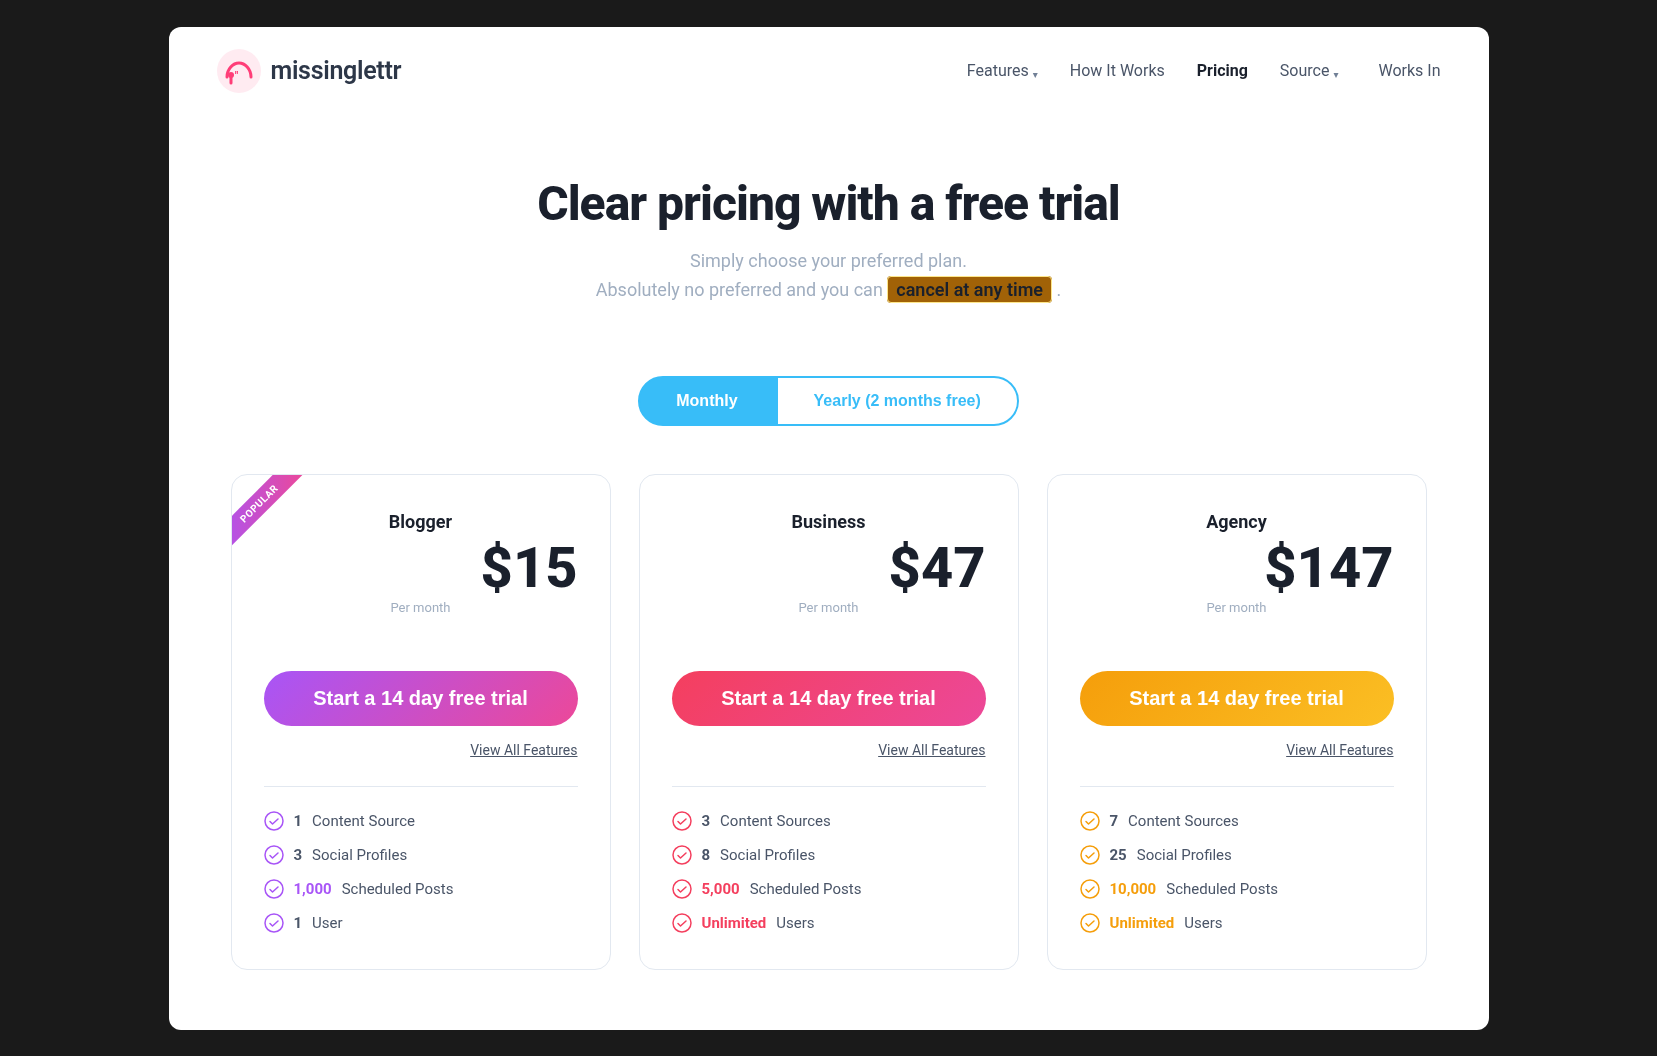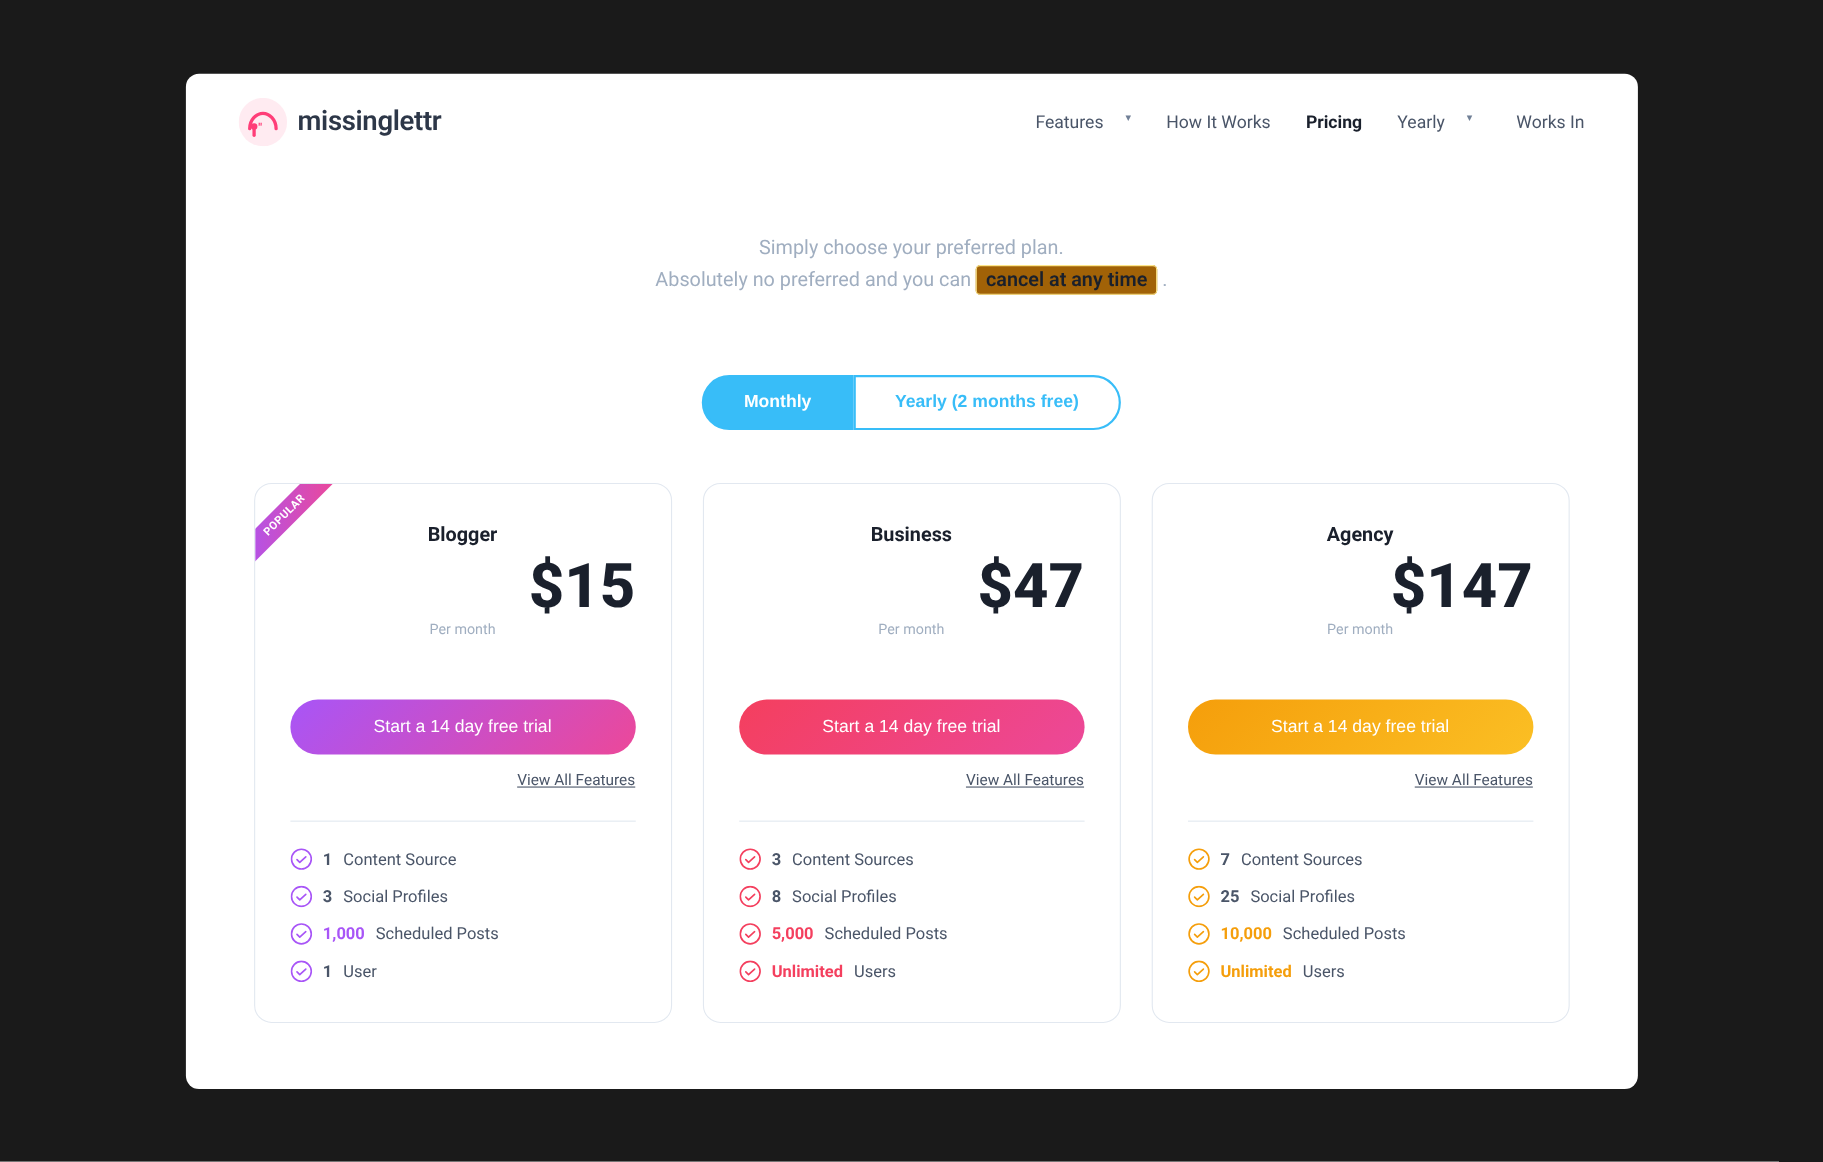--- a/index.html
+++ b/index.html
@@ -47,22 +47,22 @@
       display: flex;
       align-items: center;
       gap: 32px;
     }
     .nav-link {
       font-size: 16px;
       color: #4a5568;
       text-decoration: none;
       cursor: pointer;
       display: flex;
-      align-items: flex-start;
-      gap: 20px;
+      align-items: flex-end;
+      gap: 4px;
     }
     .nav-link.active {
       font-weight: 700;
       color: #1a202c;
     }
     .nav-link .chevron {
       font-size: 10px;
       color: #718096;
     }
     .nav-signin {
@@ -188,22 +188,22 @@
       font-size: 13px;
       color: #a0aec0;
       text-align: center;
       margin-bottom: 24px;
     }
     .plan-cta {
       width: 100%;
       padding: 16px;
       border: none;
       border-radius: 50px;
-      font-size: 16px;
-      font-weight: 400;
+      font-size: 20px;
+      font-weight: 700;
       color: white;
       cursor: pointer;
       margin-bottom: 16px;
       margin-top: 32px;
     }
     .cta-purple { background: linear-gradient(135deg, #a855f7, #ec4899); }
     .cta-pink { background: linear-gradient(135deg, #f43f5e, #ec4899); }
     .cta-gold { background: linear-gradient(135deg, #f59e0b, #fbbf24); }
     .plan-features-link {
       display: block;
@@ -266,30 +266,31 @@
         <span>Features</span>
         <span class="chevron">▾</span>
       </a>
       <a class="nav-link">
         <span>How It Works</span>
       </a>
       <a class="nav-link active">
         <span>Pricing</span>
       </a>
       <a class="nav-link">
-        <span>Yearly</span>
+        <span>Source</span>
         <span class="chevron">▾</span>
       </a>
       <a class="nav-signin">
         <span>Works In</span>
       </a>
     </div>
   </nav>
 
   <div class="hero">
+    <h1 class="hero-title">Clear pricing with a free trial</h1>
     <p class="hero-sub">Simply choose your preferred plan.</p>
     <p class="hero-sub2">
       <span>Absolutely no preferred and you can</span>
       <span class="highlight">cancel at any time</span>
       <span>.</span>
     </p>
   </div>
 
   <div class="toggle-area">
     <button class="toggle-btn active">Monthly</button>

